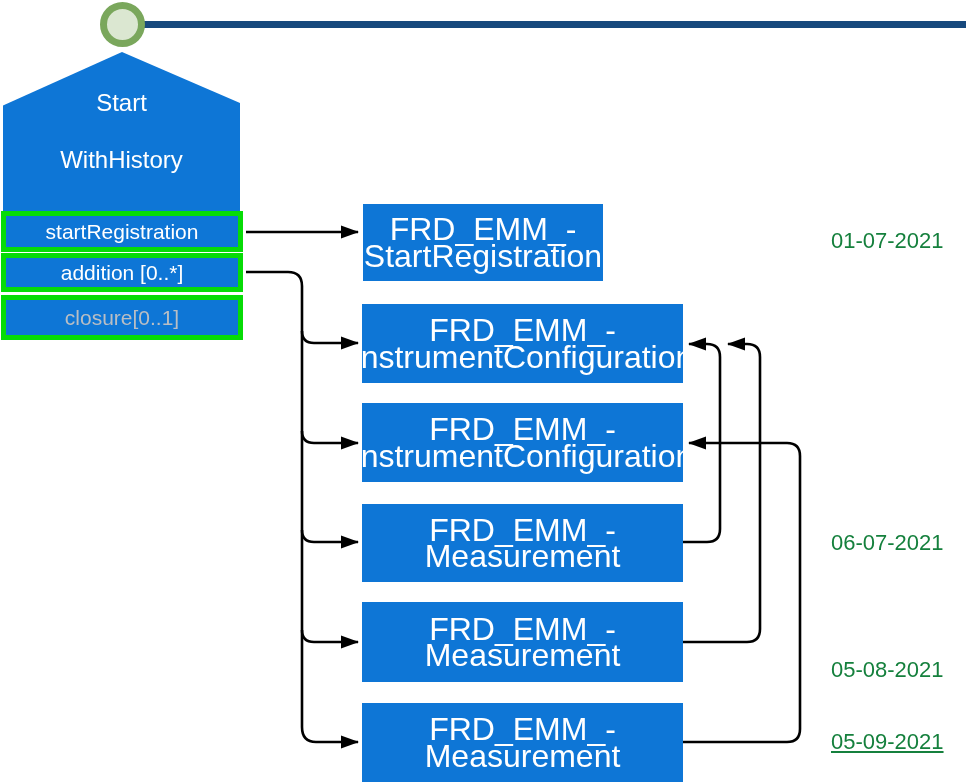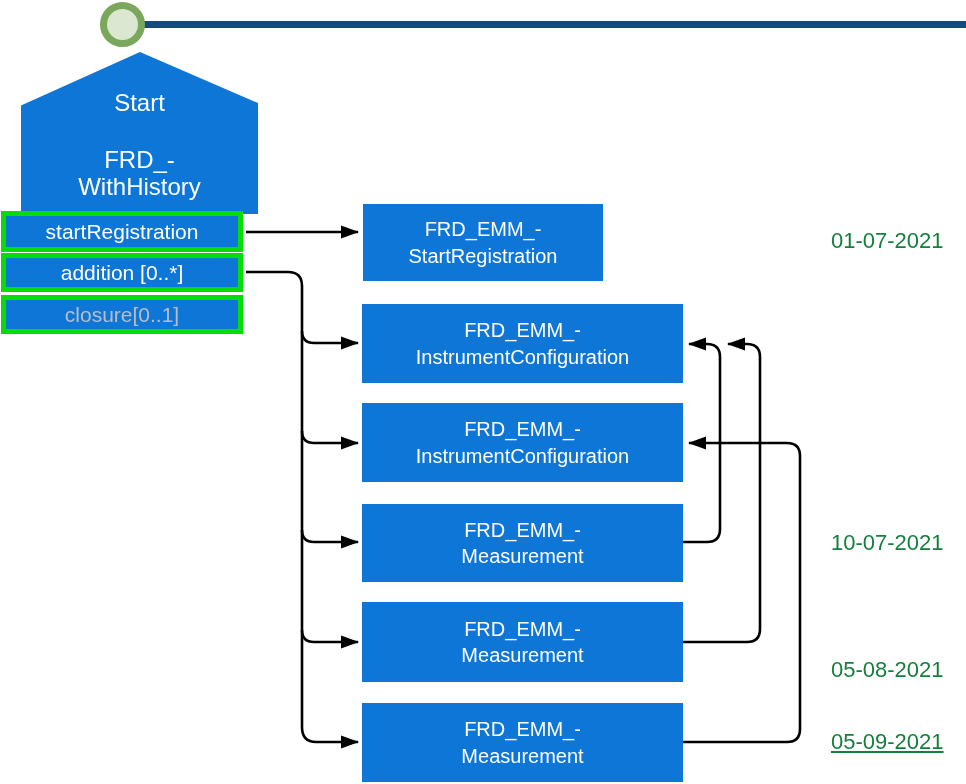--- a/index.html
+++ b/index.html
@@ -15,39 +15,39 @@
   html,body{width:966px;height:784px;background:#ffffff;overflow:hidden;}
   body{font-family:"Liberation Sans", sans-serif;position:relative;}
   .canvas{position:absolute;left:0;top:0;width:966px;height:784px;}
 
   .topline{position:absolute;left:141px;top:21px;width:825px;height:7px;
     background:var(--line-navy);}
   .start-circle{position:absolute;left:100px;top:2px;width:45px;height:45px;
     border:7px solid var(--circle-border);background:var(--circle-fill);
     border-radius:50%;}
 
-  .pentagon{position:absolute;left:21px;top:52px;width:237px;height:162px;
+  .pentagon{position:absolute;left:3px;top:52px;width:237px;height:162px;
     background:var(--box-blue);
     clip-path:polygon(50.2% 0%,100% 31.5%,100% 100%,0% 100%,0% 33%);
     color:#fff;text-align:center;}
   .pentagon .title{position:absolute;left:0;top:37px;width:100%;
     font-size:24px;line-height:27px;}
   .pentagon .name{position:absolute;left:0;top:94px;width:100%;
     font-size:24px;line-height:27px;}
 
   .slot{position:absolute;left:1px;width:242px;
     border:5px solid var(--highlight-green);background:var(--box-blue);
     color:#fff;font-size:21px;display:flex;align-items:center;
     justify-content:center;white-space:nowrap;}
   .slot.s1{top:211px;height:41px;}
   .slot.s2{top:253px;height:39px;}
-  .slot.s3{top:295px;height:39px;color:var(--muted-label);text-align:center;}
+  .slot.s3{top:295px;height:45px;color:var(--muted-label);text-align:center;}
 
   .event-box{position:absolute;background:var(--box-blue);color:#fff;
-    font-size:20px;line-height:26.5px;text-align:center;display:flex;
+    font-size:32px;line-height:26.5px;text-align:center;display:flex;
     flex-direction:column;align-items:center;justify-content:center;}
   .eb1{left:363px;top:204px;width:240px;height:77px;}
   .eb2{left:362px;top:304px;width:321px;height:79px;}
   .eb3{left:362px;top:403px;width:321px;height:79px;}
   .eb4{left:362px;top:504px;width:321px;height:78px;}
   .eb5{left:362px;top:602px;width:321px;height:80px;}
   .eb6{left:362px;top:703px;width:321px;height:79px;}
 
   .date{position:absolute;left:831px;height:26px;font-size:22px;color:#15803d;
     white-space:nowrap;line-height:26px;}
@@ -62,21 +62,20 @@
 <body>
 
 <div class="canvas">
 
   <div class="topline"></div>
   <div class="start-circle"></div>
 
   <div class="pentagon">
     <div class="title">Start</div>
     <div class="name">
-      <div>FRD_-</div>
       <div>WithHistory</div>
     </div>
   </div>
 
   <div class="slot s1">
     <span>startRegistration</span>
   </div>
   <div class="slot s2">
     <span>addition [0..*]</span>
   </div>
@@ -103,21 +102,21 @@
   <div class="event-box eb5">
     <div>FRD_EMM_-</div>
     <div>Measurement</div>
   </div>
   <div class="event-box eb6">
     <div>FRD_EMM_-</div>
     <div>Measurement</div>
   </div>
 
   <div class="date d1">01-07-2021</div>
-  <div class="date d2">10-07-2021</div>
+  <div class="date d2">06-07-2021</div>
   <div class="date d3">05-08-2021</div>
   <div class="date d4">05-09-2021</div>
 
   <svg class="connectors" width="966" height="784" viewBox="0 0 966 784">
     <defs>
       <marker id="arrow" markerUnits="userSpaceOnUse" markerWidth="20" markerHeight="14" refX="17" refY="7" orient="auto">
         <polygon class="arrowhead" points="0,0.5 18,7 0,13.5"></polygon>
       </marker>
     </defs>
 

